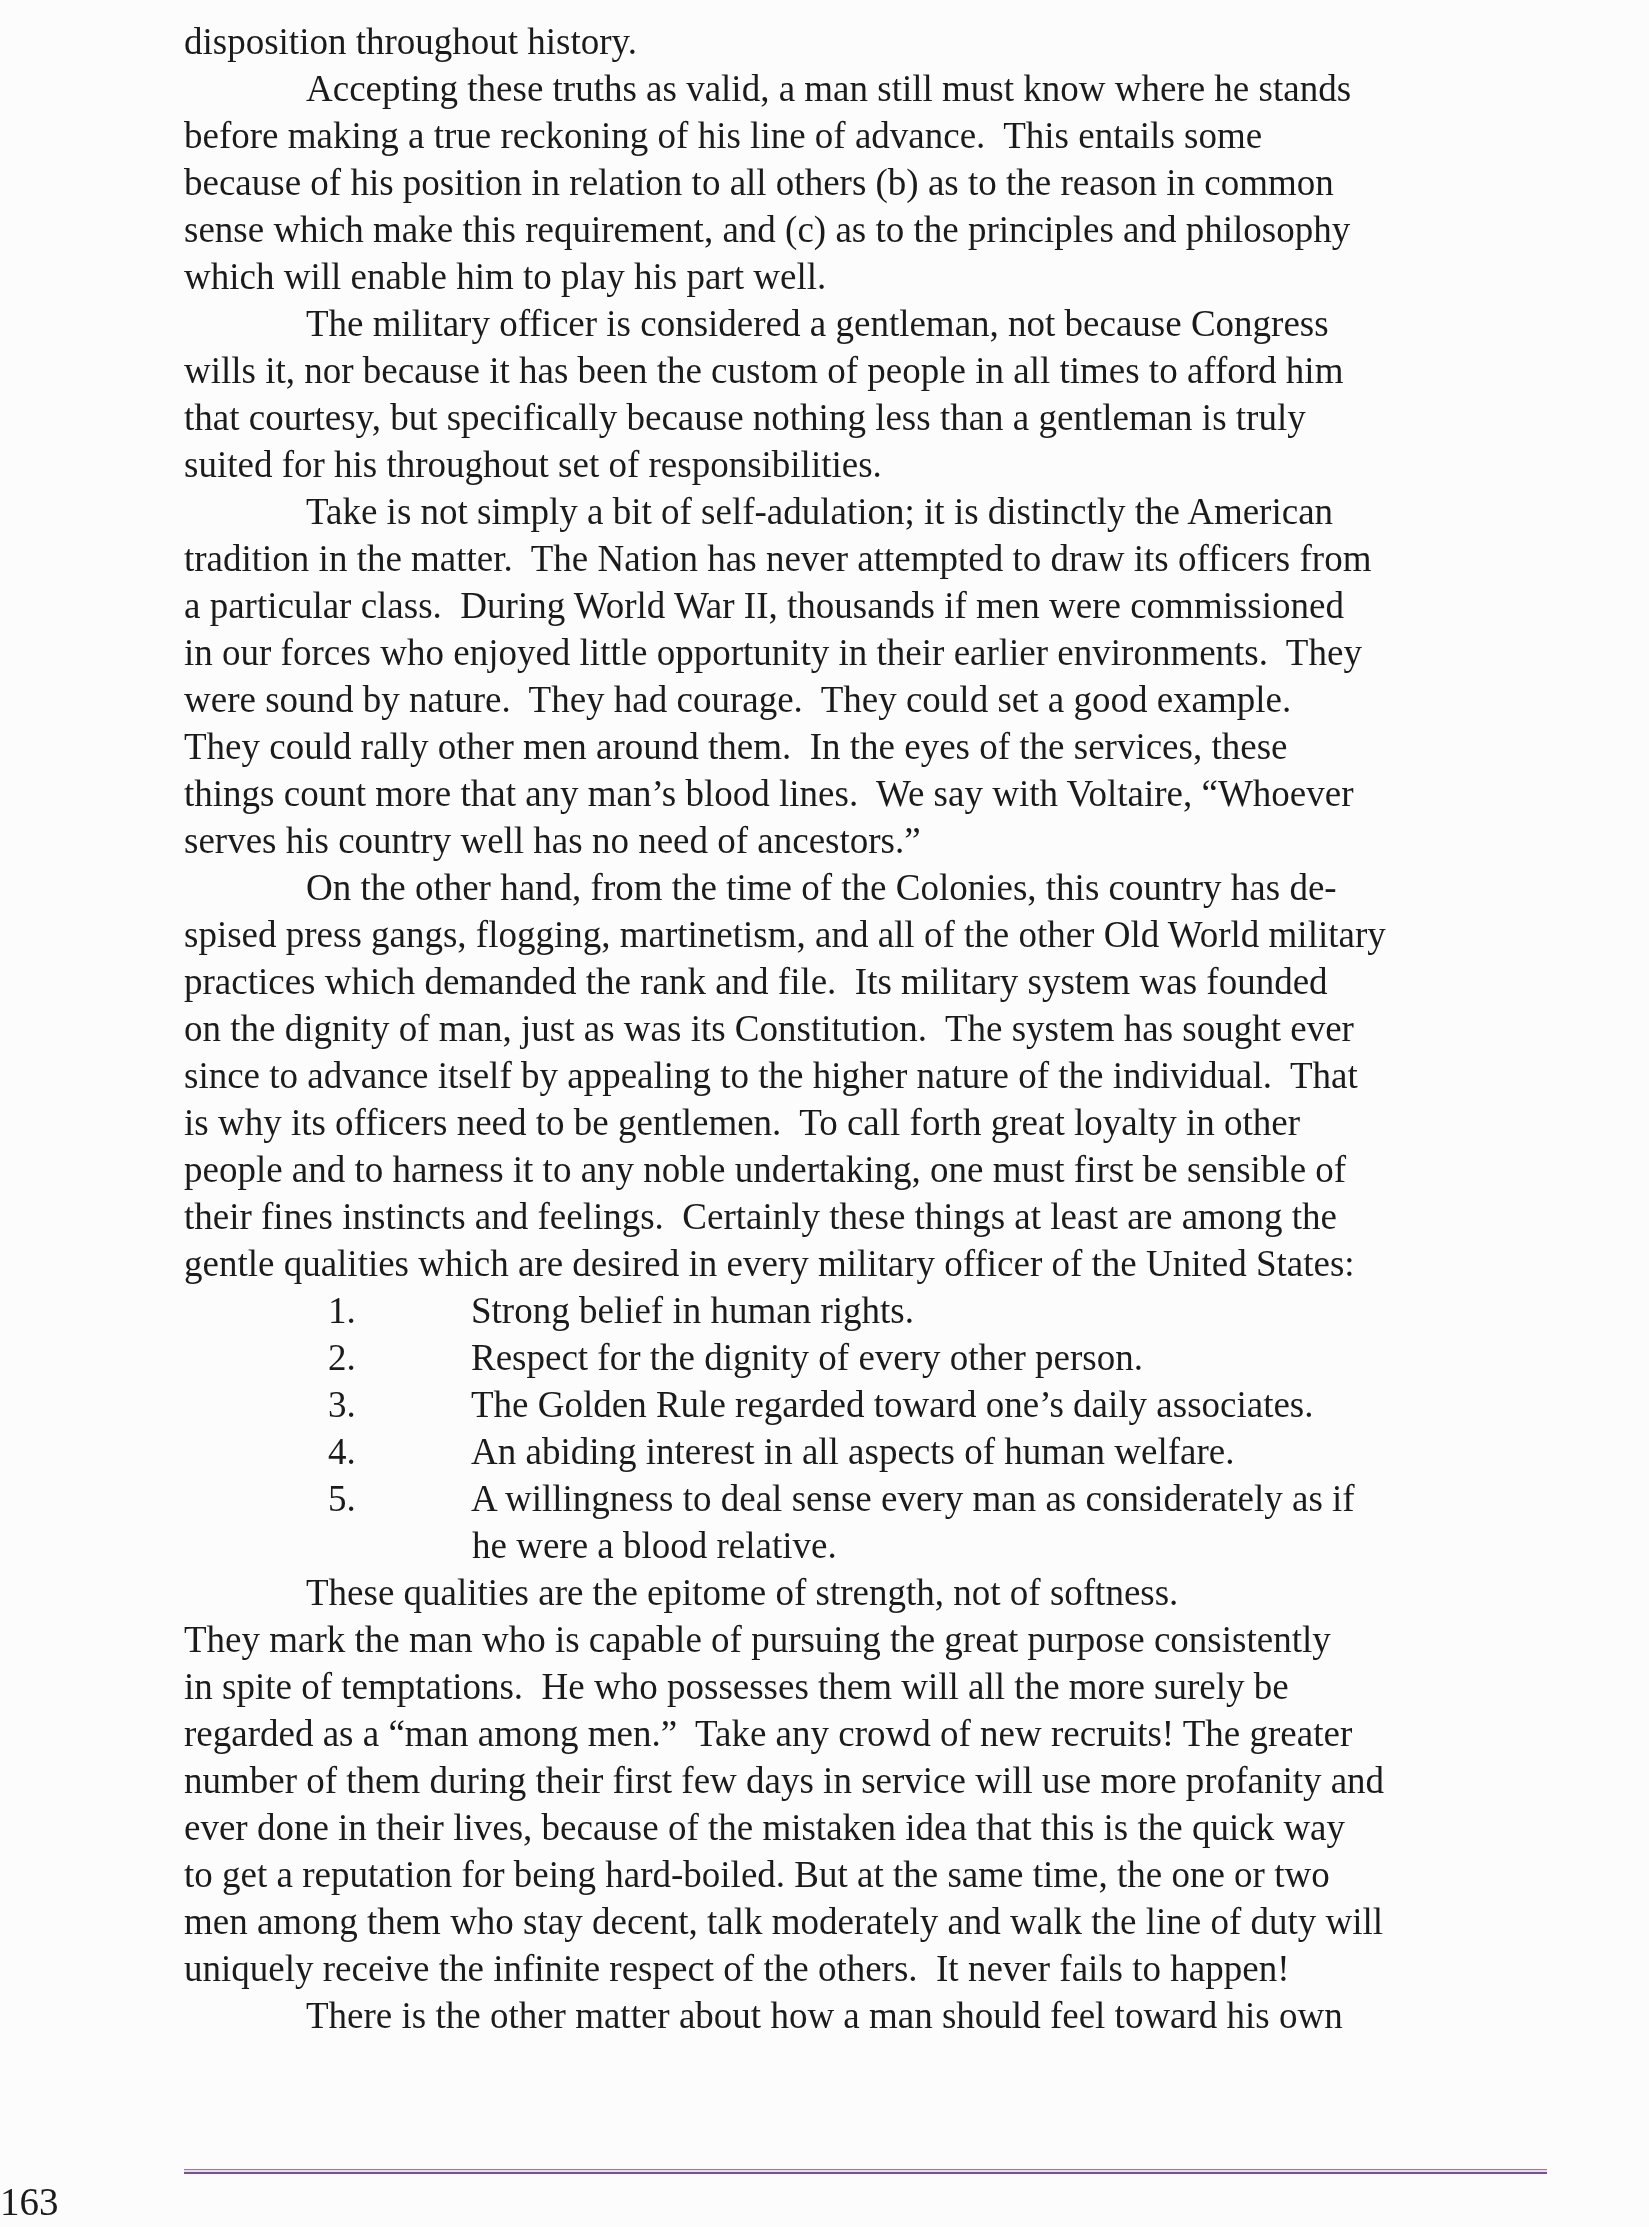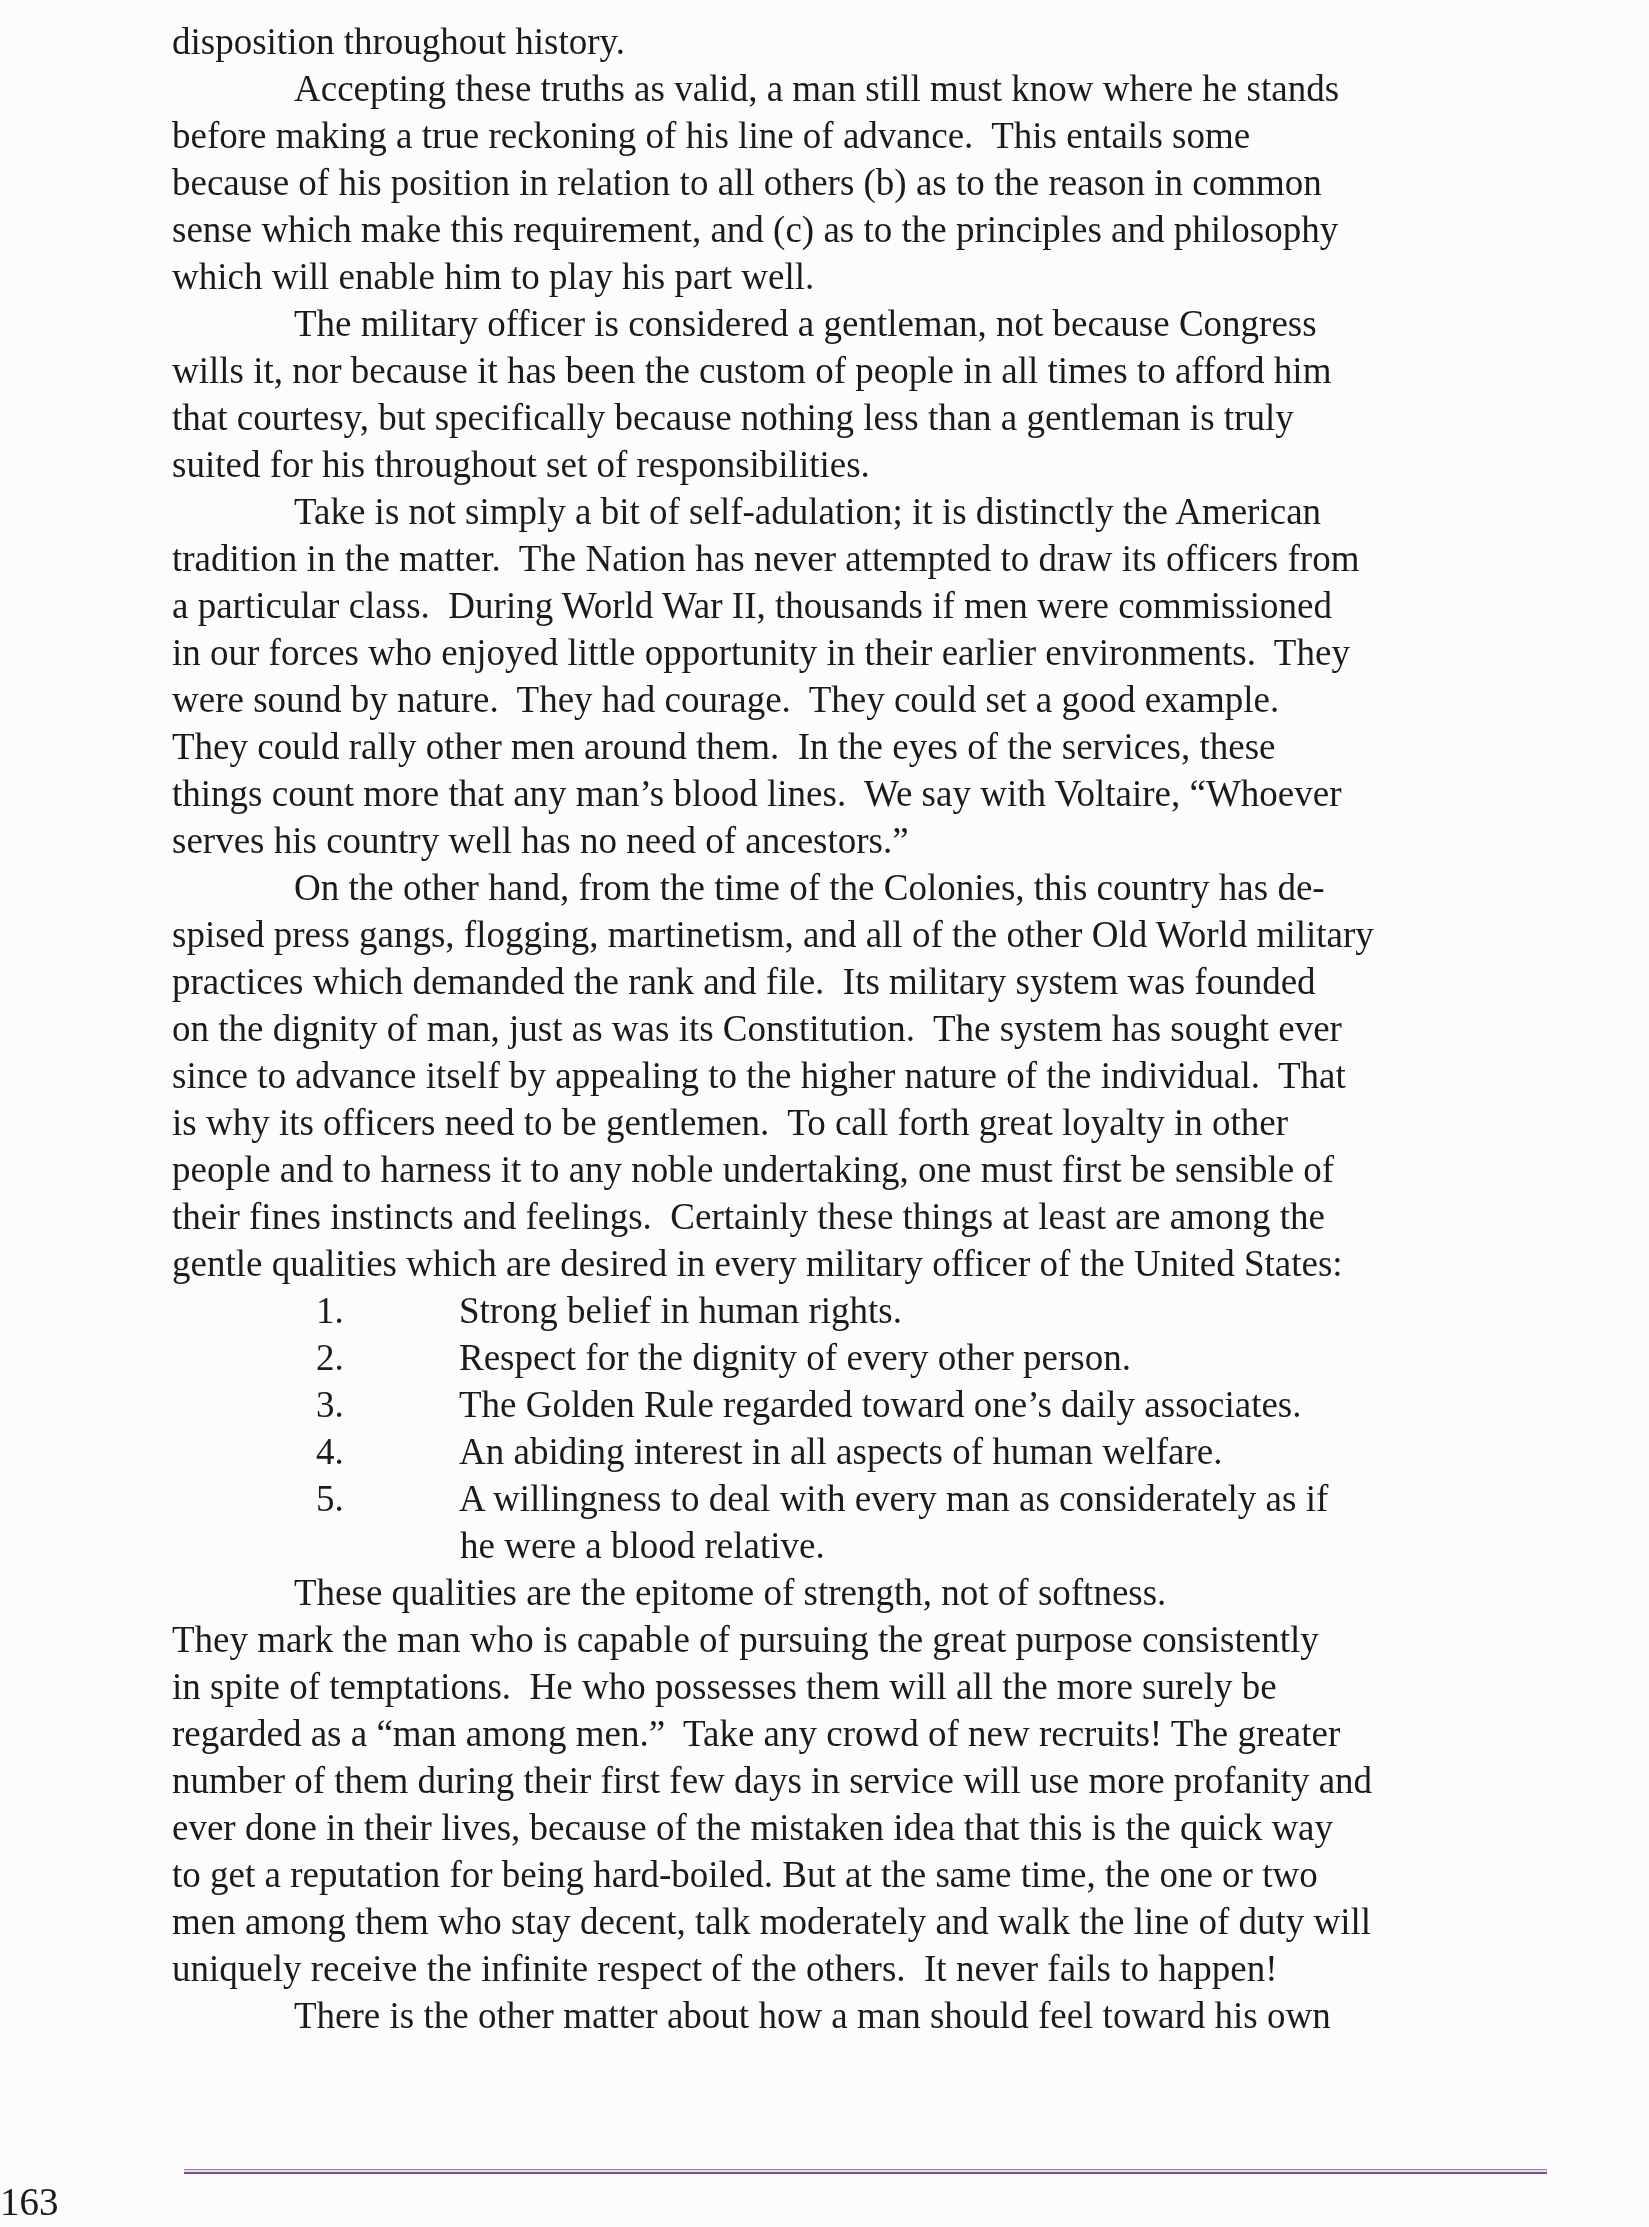--- a/index.html
+++ b/index.html
@@ -11,21 +11,21 @@
     position: relative;
     width: 1650px;
     height: 2227px;
     background: #fcfcfc;
     overflow: hidden;
     font-family: "Liberation Serif", "DejaVu Serif", serif;
     color: #1b1b1b;
   }
   .text-block {
     position: absolute;
-    left: 172px;
+    left: 184px;
     top: 17.7px;
     width: 1370px;
     font-size: 37px;
     line-height: 47px;
   }
   .line {
     white-space: pre;       
     height: 47px;
   }
   .line.indent {
@@ -91,21 +91,21 @@
       <div class="line">on the dignity of man, just as was its Constitution.  The system has sought ever</div>
       <div class="line">since to advance itself by appealing to the higher nature of the individual.  That</div>
       <div class="line">is why its officers need to be gentlemen.  To call forth great loyalty in other</div>
       <div class="line">people and to harness it to any noble undertaking, one must first be sensible of</div>
       <div class="line">their fines instincts and feelings.  Certainly these things at least are among the</div>
       <div class="line">gentle qualities which are desired in every military officer of the United States:</div>
       <div class="line list-line"><span class="list-number">1.</span><span>Strong belief in human rights.</span></div>
       <div class="line list-line"><span class="list-number">2.</span><span>Respect for the dignity of every other person.</span></div>
       <div class="line list-line"><span class="list-number">3.</span><span>The Golden Rule regarded toward one’s daily associates.</span></div>
       <div class="line list-line"><span class="list-number">4.</span><span>An abiding interest in all aspects of human welfare.</span></div>
-      <div class="line list-line"><span class="list-number">5.</span><span>A willingness to deal with every man as considerately as if</span></div>
+      <div class="line list-line"><span class="list-number">5.</span><span>A willingness to deal sense every man as considerately as if</span></div>
       <div class="line list-cont">he were a blood relative.</div>
       <div class="line indent">These qualities are the epitome of strength, not of softness.</div>
       <div class="line">They mark the man who is capable of pursuing the great purpose consistently</div>
       <div class="line">in spite of temptations.  He who possesses them will all the more surely be</div>
       <div class="line">regarded as a “man among men.”  Take any crowd of new recruits! The greater</div>
       <div class="line">number of them during their first few days in service will use more profanity and</div>
       <div class="line">ever done in their lives, because of the mistaken idea that this is the quick way</div>
       <div class="line">to get a reputation for being hard-boiled. But at the same time, the one or two</div>
       <div class="line">men among them who stay decent, talk moderately and walk the line of duty will</div>
       <div class="line">uniquely receive the infinite respect of the others.  It never fails to happen!</div>

